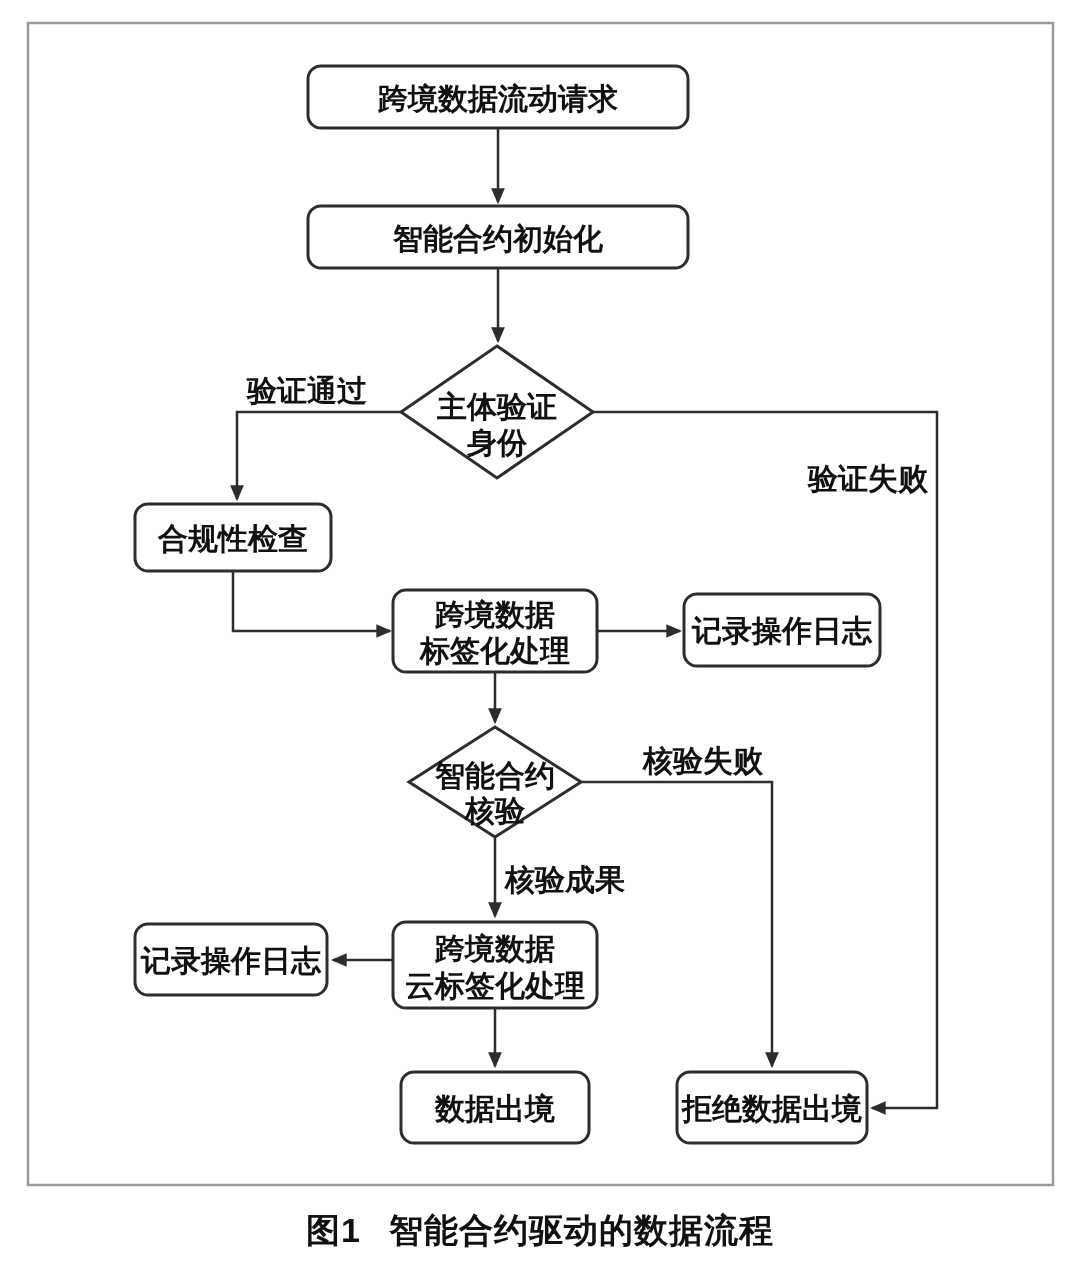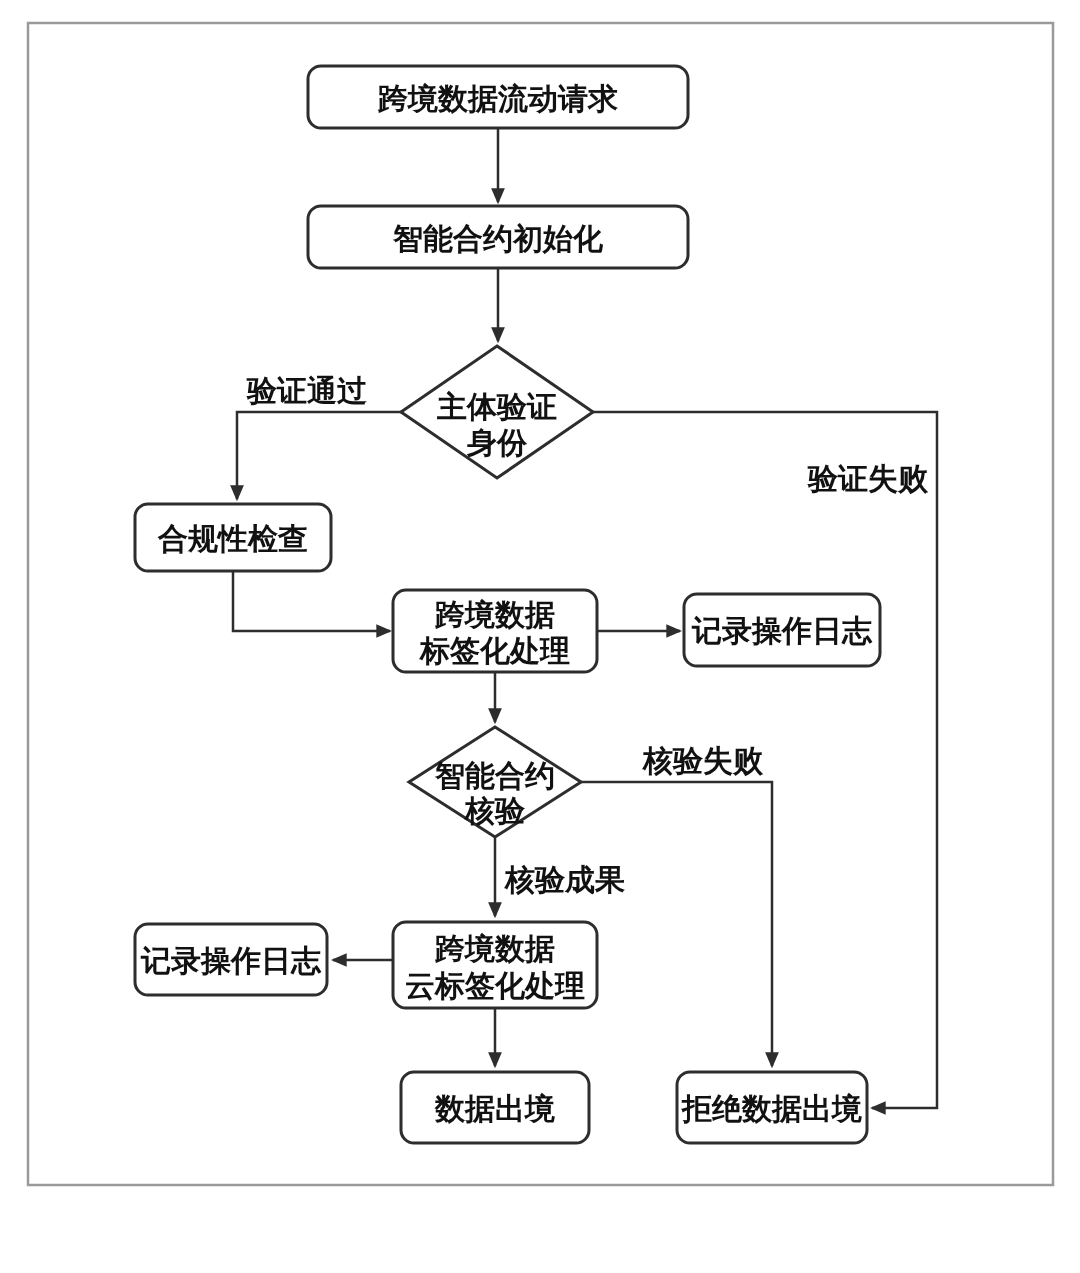--- a/index.html
+++ b/index.html
@@ -122,13 +122,16 @@
 
     <rect class="node-shape" x="677" y="1072" width="190" height="71" rx="13"></rect>
     <text class="node-text" x="772" y="1108">拒绝数据出境</text>
 
     <text class="edge-text" x="247" y="390">验证通过</text>
     <text class="edge-text" x="808" y="478">验证失败</text>
     <text class="edge-text" x="643" y="760">核验失败</text>
     <text class="edge-text" x="505" y="879">核验成果</text>
   </svg>
 
+  <div id="caption">
+    <span class="cap-prefix">图1</span><span>智能合约驱动的数据流程</span>
+  </div>
 </div>
 
 </body></html>

